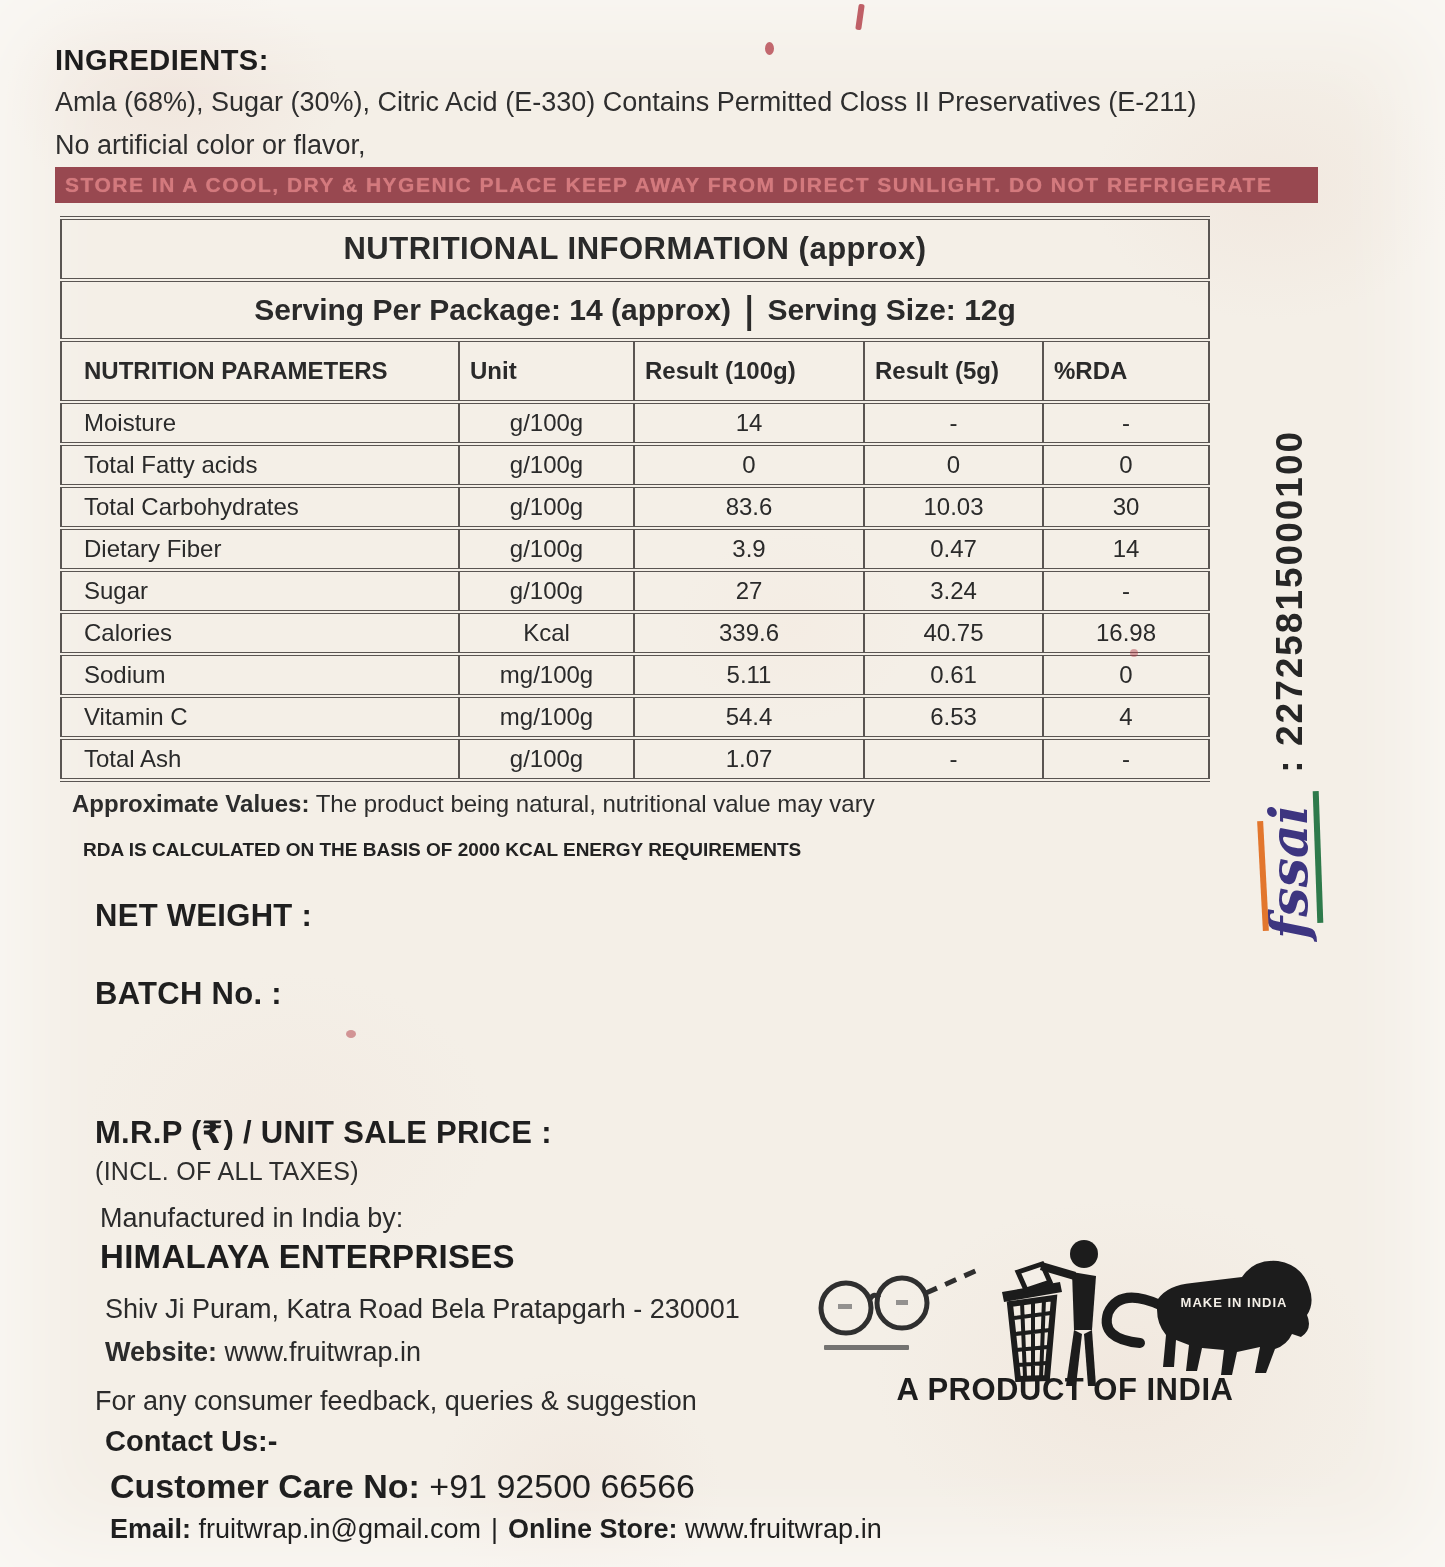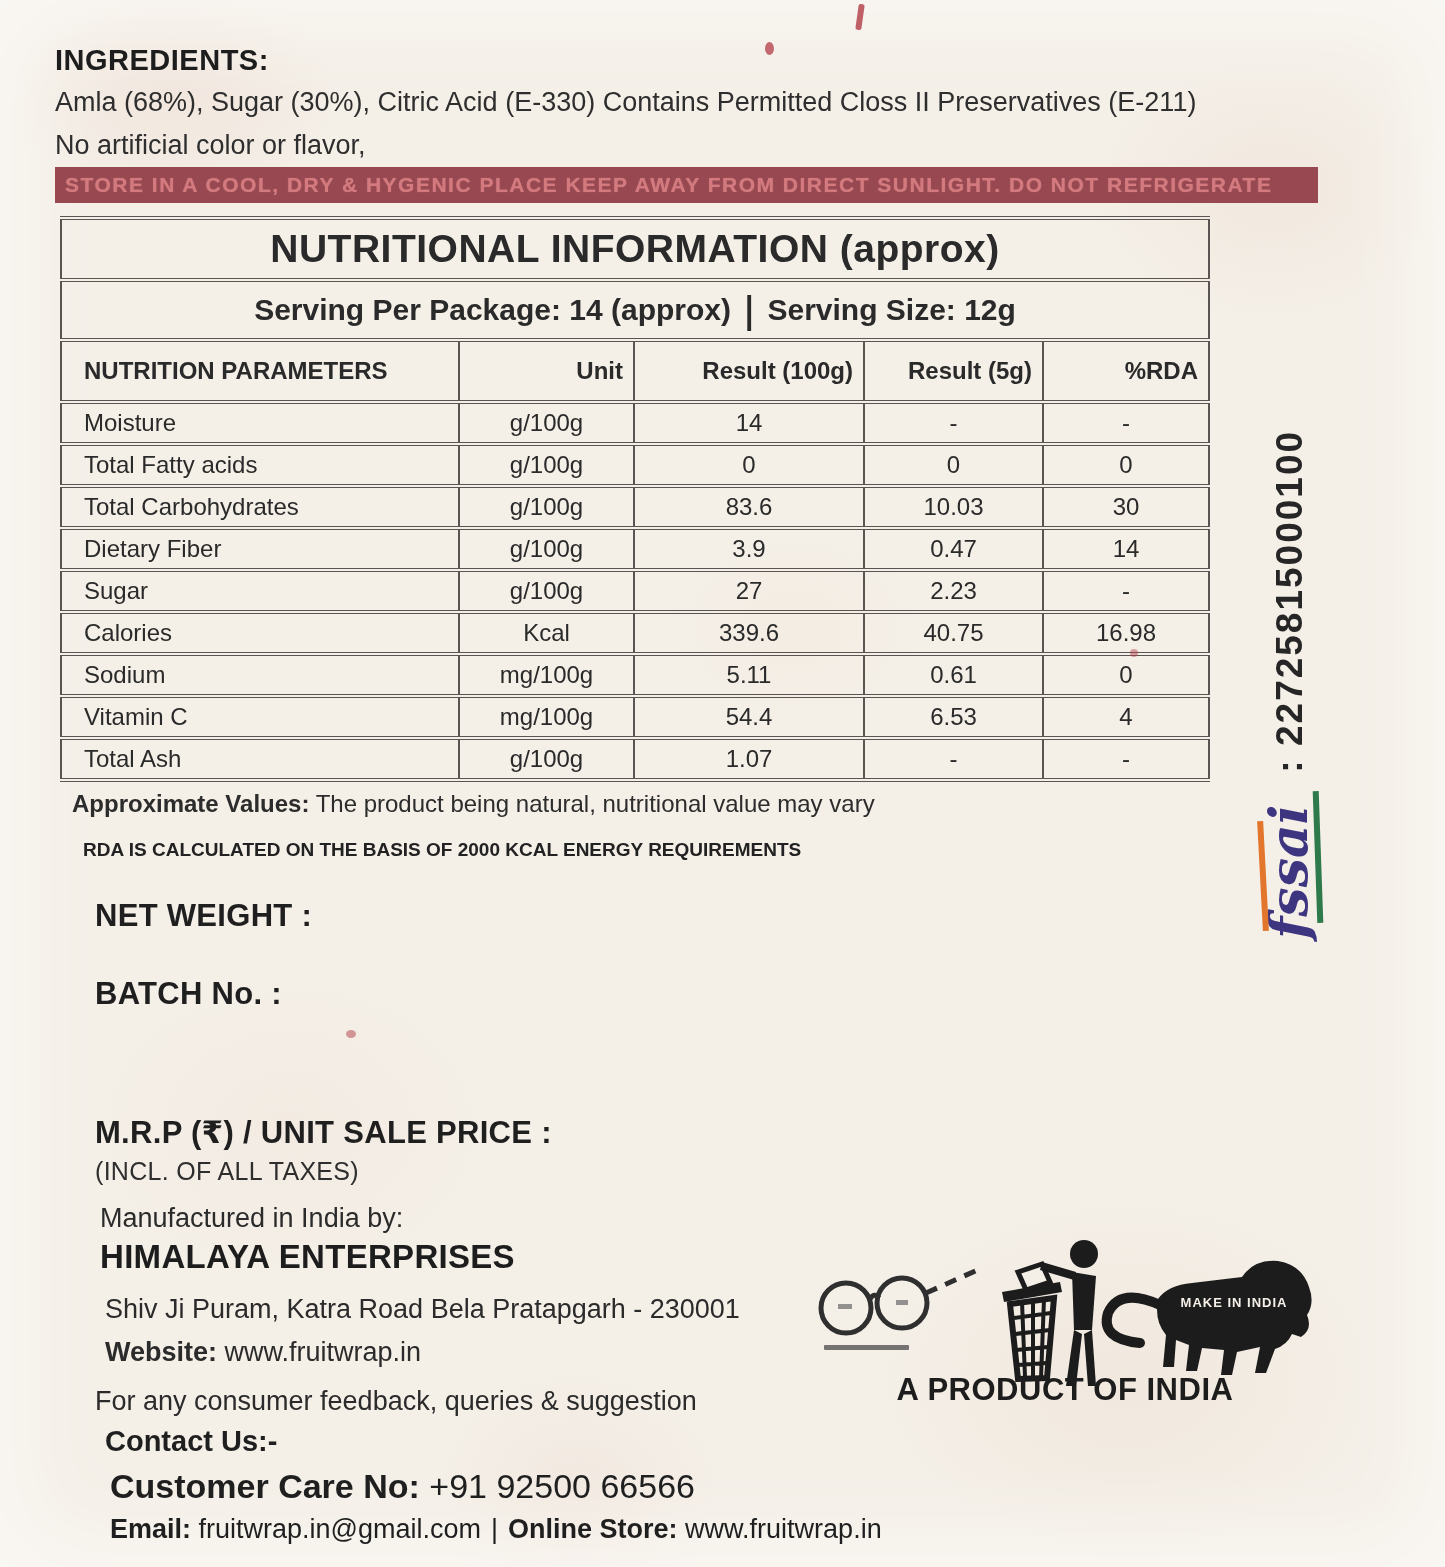--- a/index.html
+++ b/index.html
@@ -36,24 +36,24 @@
   table.nutrition{
     position:absolute;left:60px;top:216px;width:1148px;
     border-collapse:collapse;table-layout:fixed;
     color:#2a2a2a;
   }
   table.nutrition td,table.nutrition th{
     border-left:2px solid #5a5552;border-right:2px solid #5a5552;
     border-top:4px double #5a5552;border-bottom:4px double #5a5552;
     padding:0 10px;box-sizing:border-box;
   }
-  tr.title-row td{height:62px;font-size:39px;font-weight:bold;text-align:center;letter-spacing:.5px;}
+  tr.title-row td{height:62px;font-size:31px;font-weight:bold;text-align:center;letter-spacing:.5px;}
   tr.serving-row td{height:60px;font-size:30px;font-weight:bold;text-align:center;}
   tr.serving-row .pipe{display:inline-block;margin:0 14px;font-weight:bold;transform:scaleY(1.3);}
-  tr.head-row th{height:62px;font-size:24px;font-weight:bold;text-align:right;}
+  tr.head-row th{height:62px;font-size:24px;font-weight:bold;text-align:left;}
   tr.head-row th:first-child{text-align:left;padding-left:22px;}
   tbody td{height:42px;font-size:24px;text-align:center;}
   tbody td.param{text-align:left;padding-left:22px;}
   col.c1{width:398px;}col.c2{width:175px;}col.c3{width:230px;}col.c4{width:179px;}col.c5{width:166px;}
   
   .approx{position:absolute;left:72px;top:790px;font-size:24px;margin:0;color:#2c2c2c;}
   .approx b{font-weight:bold;}
   .rda{position:absolute;left:68px;top:824px;font-size:19px;font-weight:bold;margin:15px;color:#222;}
   
   .fssai-rot{
@@ -179,21 +179,21 @@
           <td class="param">Dietary Fiber</td>
           <td>g/100g</td>
           <td>3.9</td>
           <td>0.47</td>
           <td>14</td>
         </tr>
         <tr>
           <td class="param">Sugar</td>
           <td>g/100g</td>
           <td>27</td>
-          <td>2.23</td>
+          <td>3.24</td>
           <td>-</td>
         </tr>
         <tr>
           <td class="param">Calories</td>
           <td>Kcal</td>
           <td>339.6</td>
           <td>40.75</td>
           <td>16.98</td>
         </tr>
         <tr>

